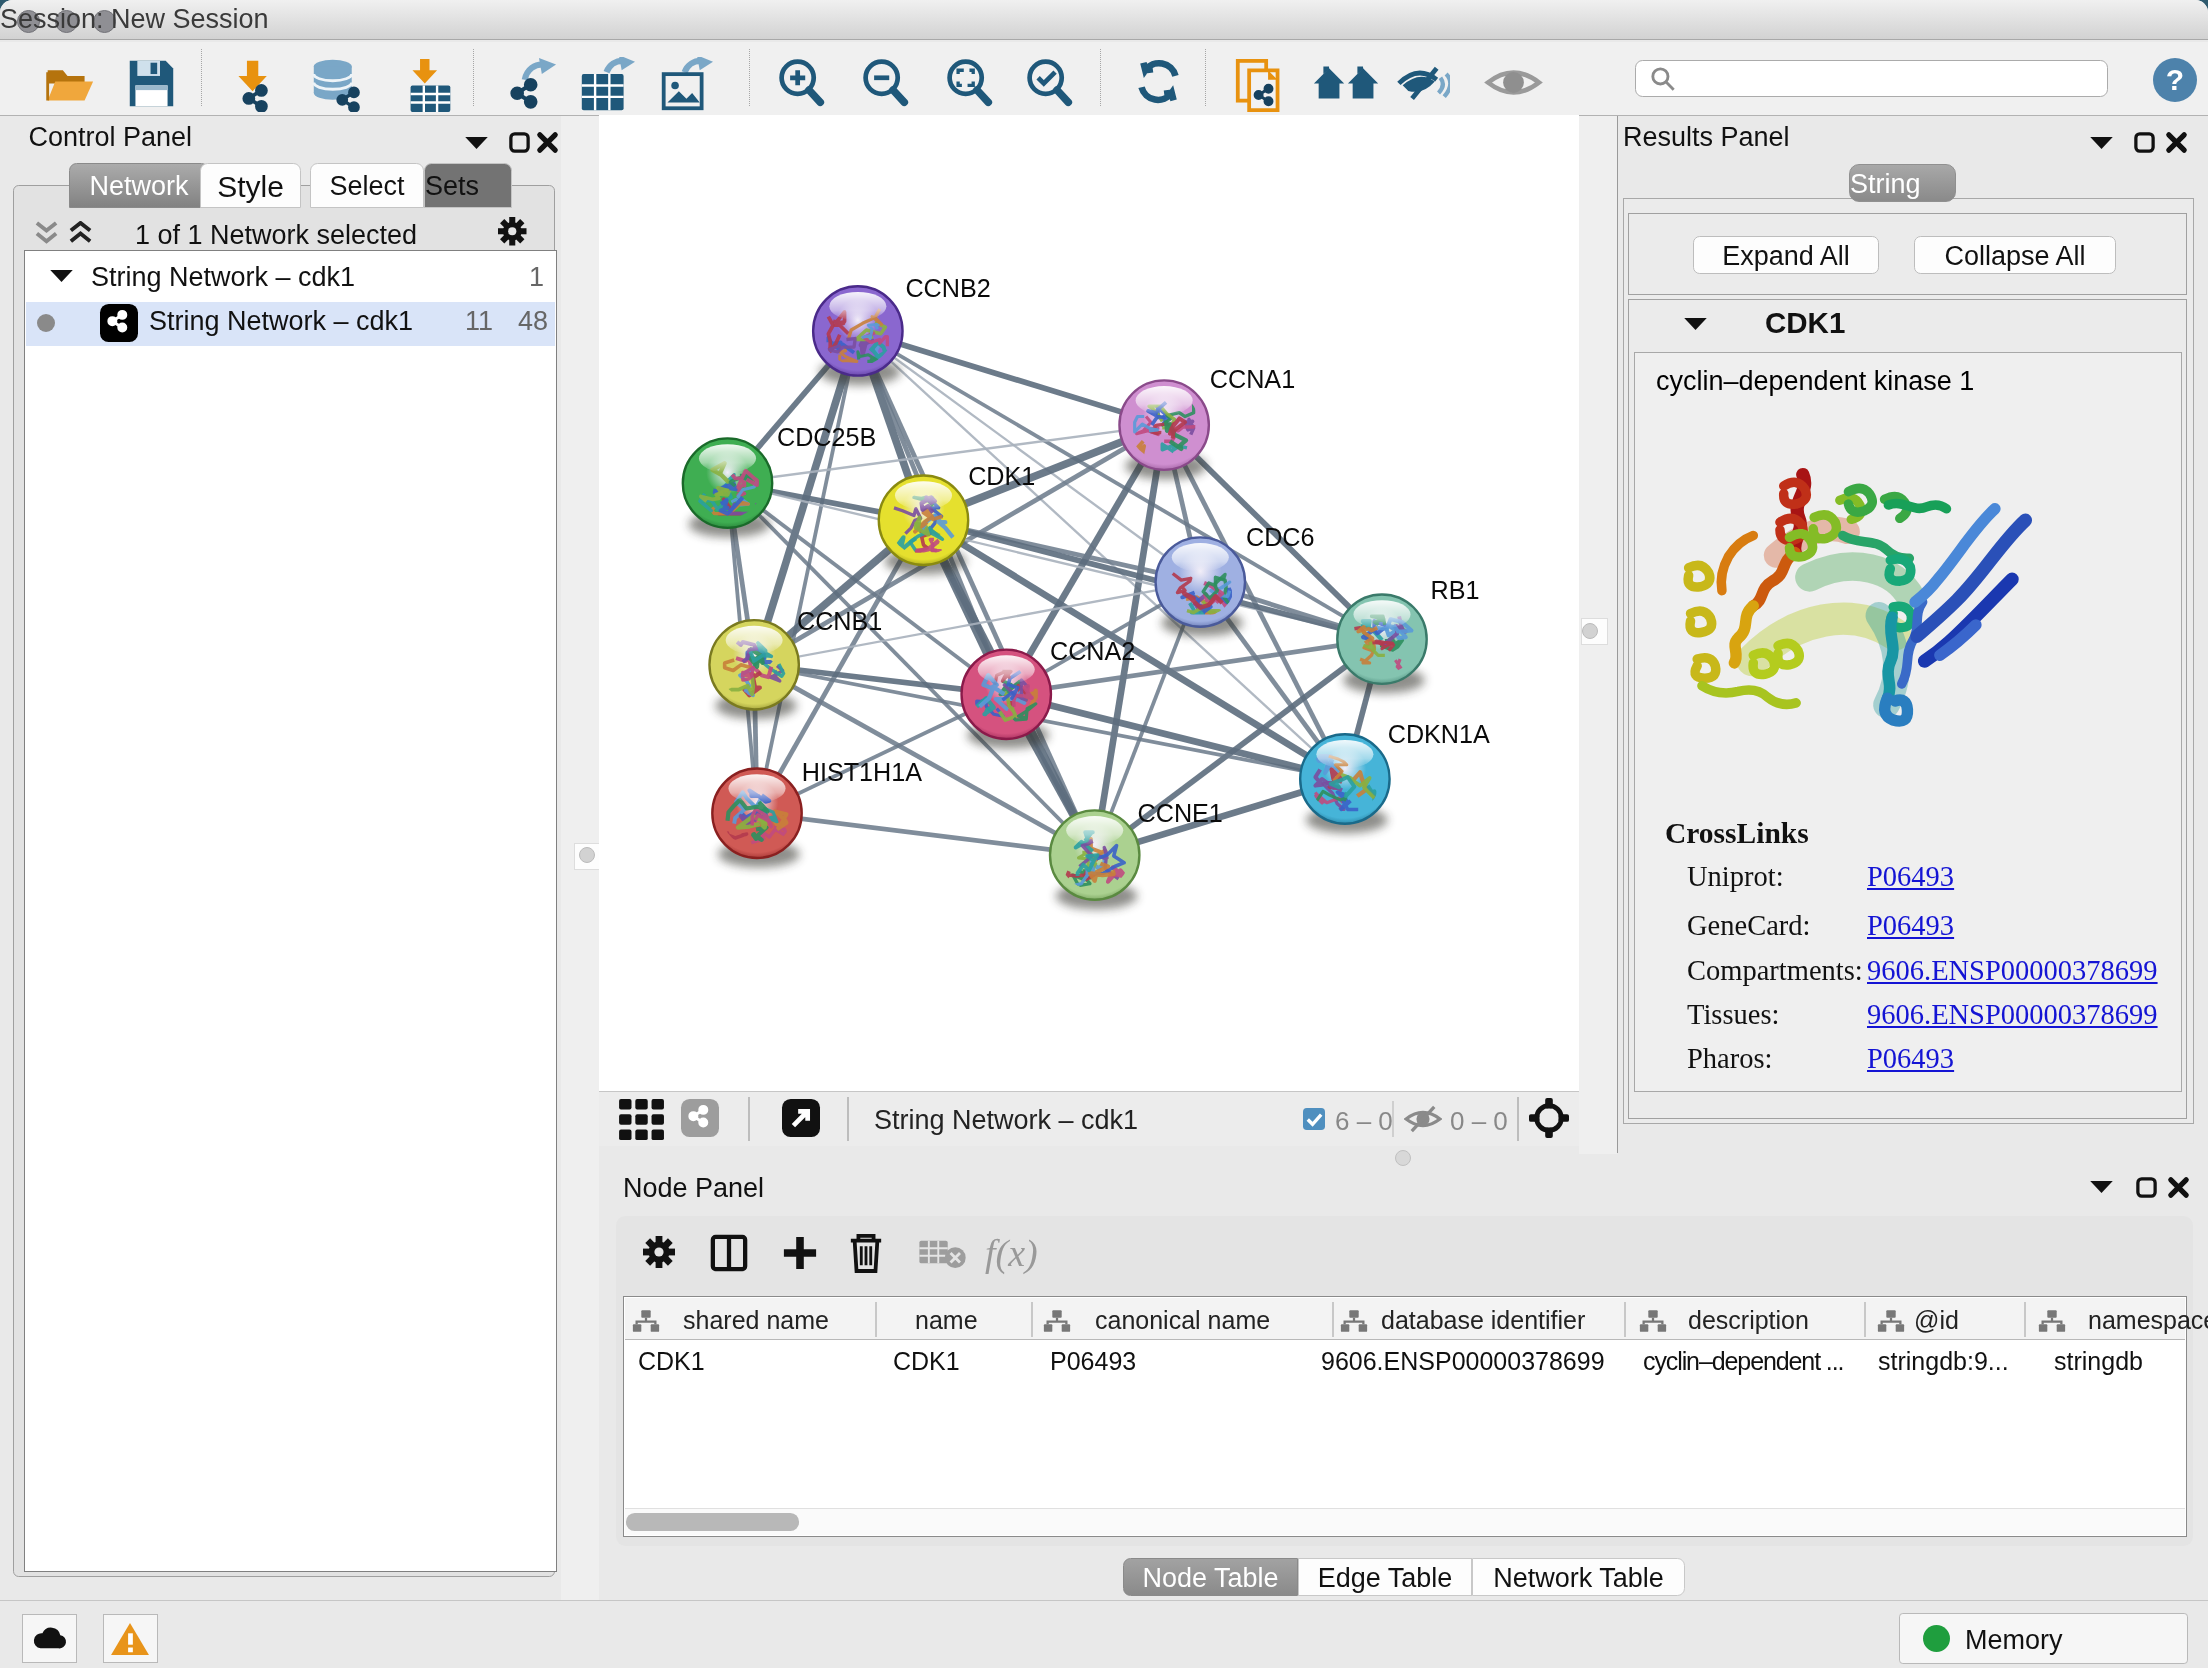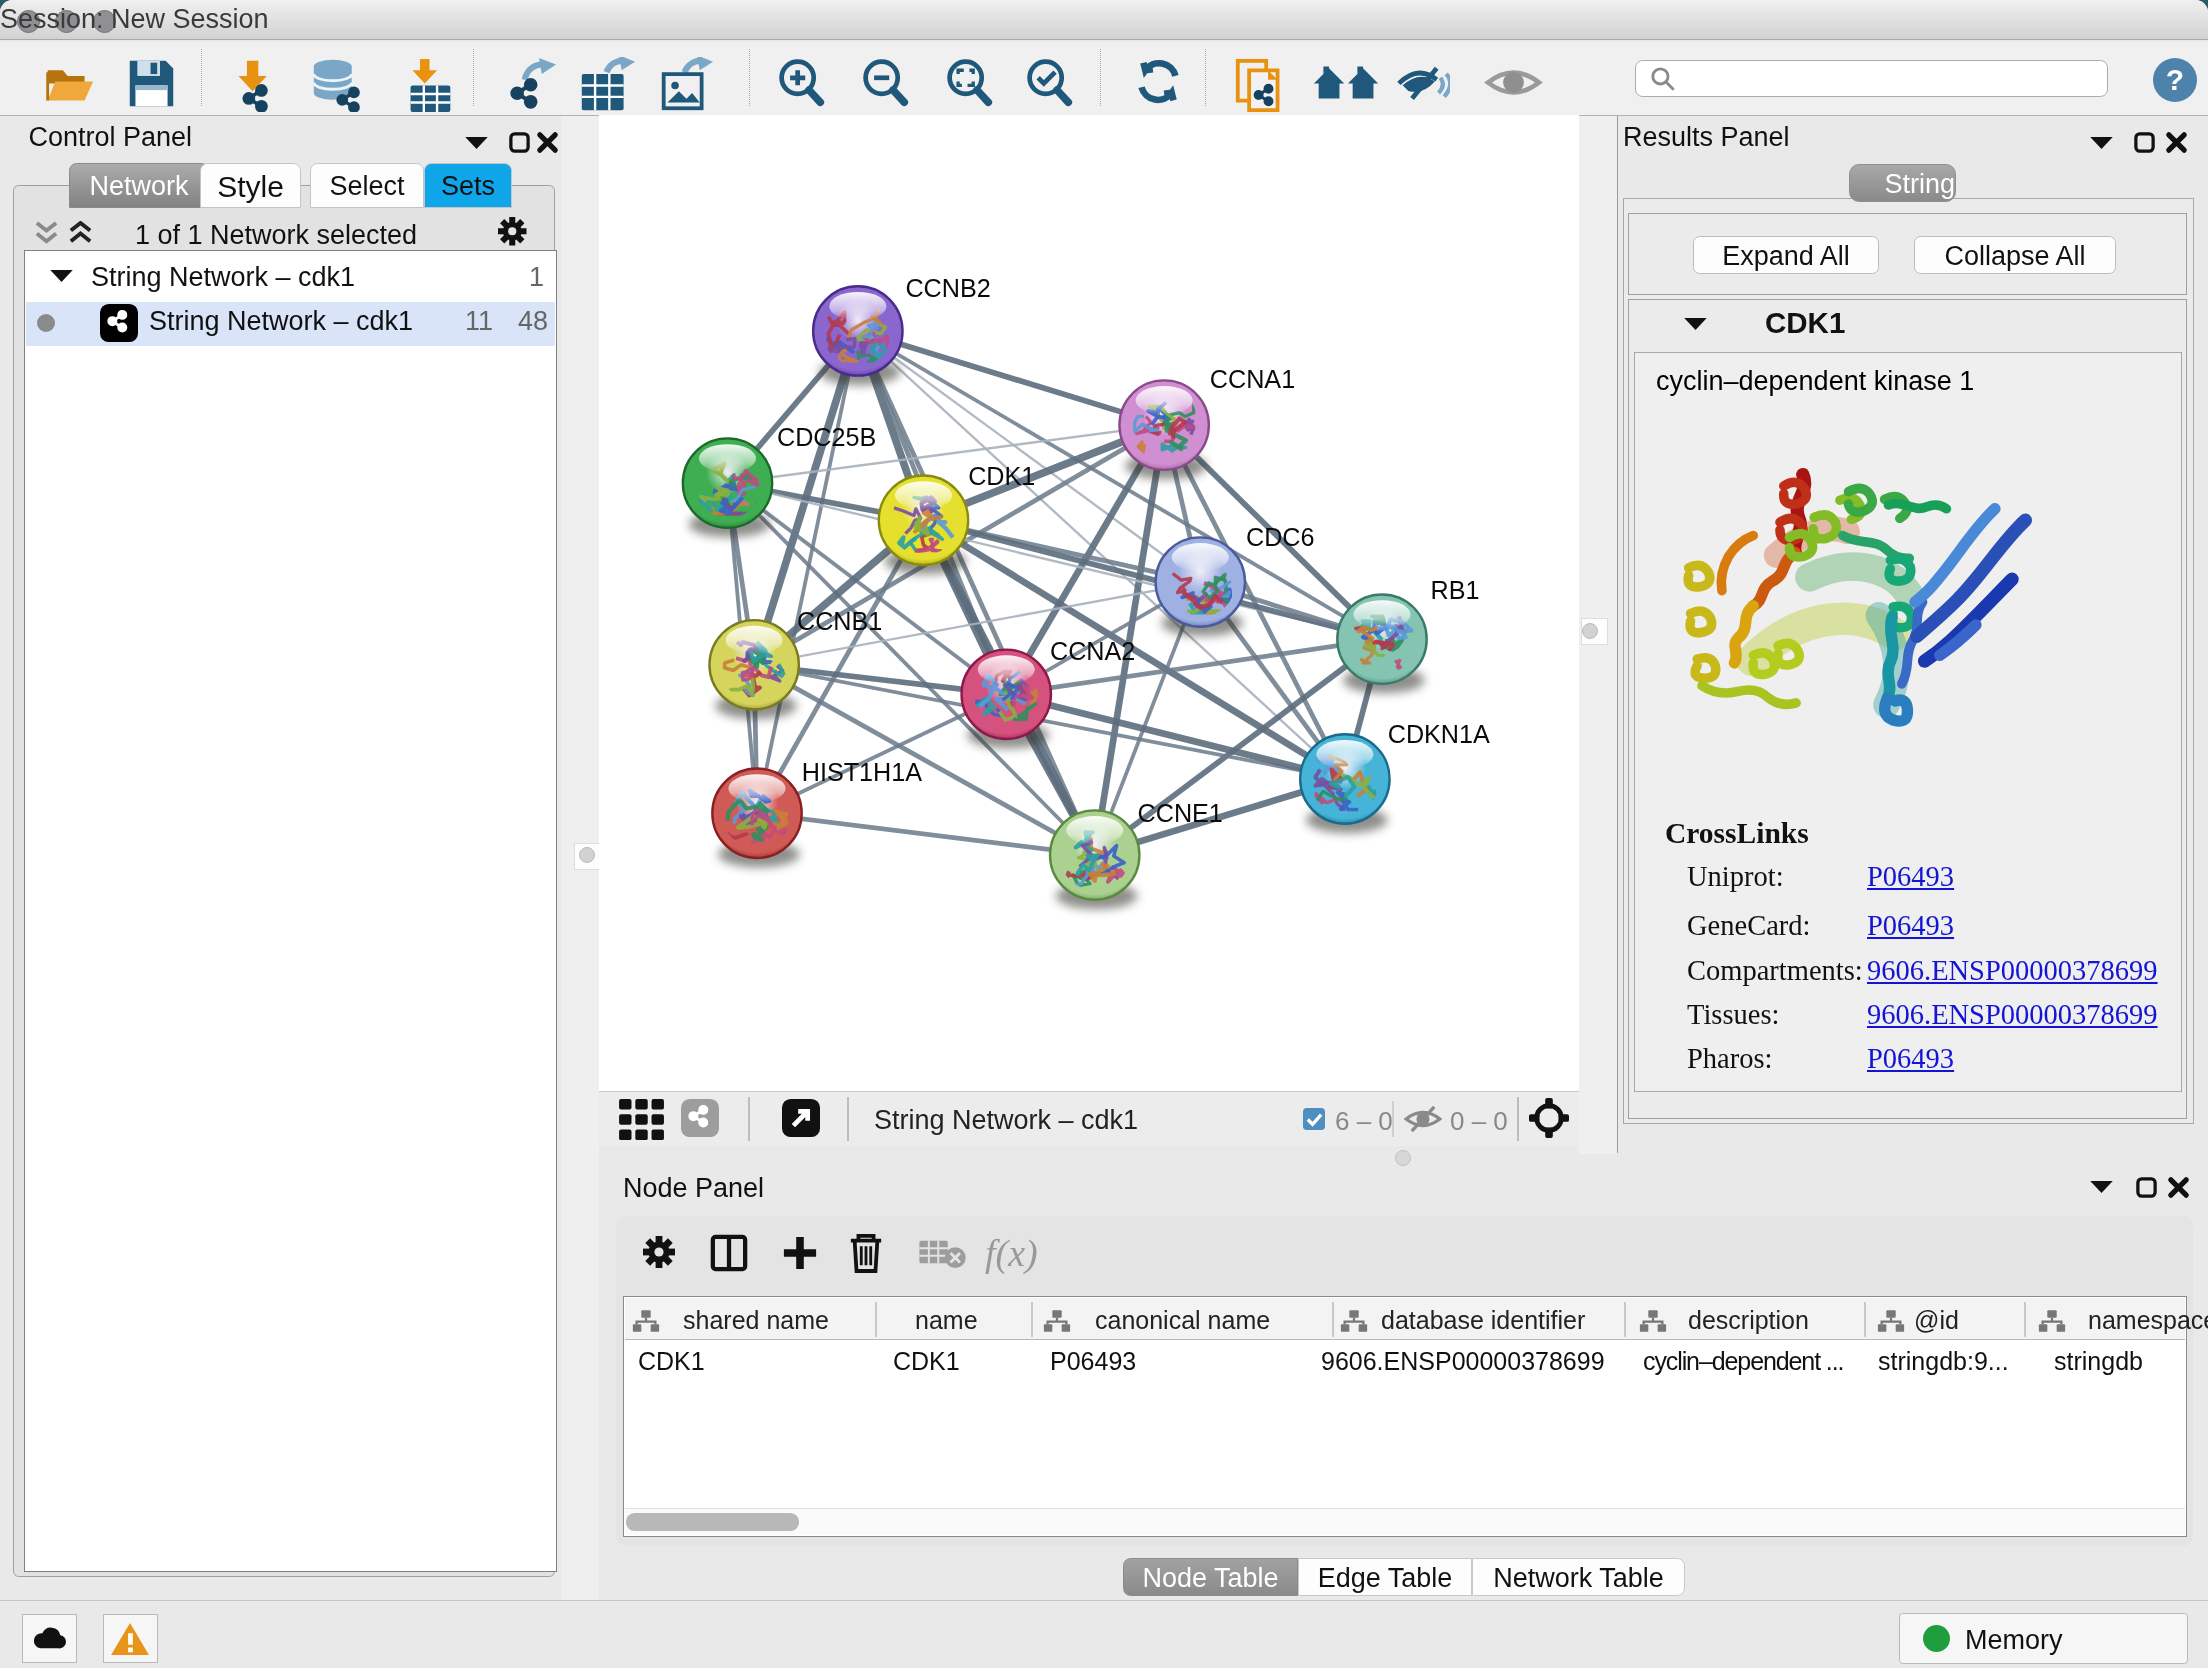--- a/index.html
+++ b/index.html
@@ -160,21 +160,21 @@
     <div class="abs" style="left:508px;top:131px"><svg width="23" height="23" viewBox="0 0 24 24">
         <rect x="3" y="3" width="18" height="18" rx="4" fill="none" stroke="#111" stroke-width="3.4"></rect>
       </svg></div>
     <div class="abs" style="left:536px;top:131px"><svg width="23" height="23" viewBox="0 0 24 24">
         <path d="M4,4 L20,20 M20,4 L4,20" stroke="#111" stroke-width="5.5" stroke-linecap="round"></path>
       </svg></div>
     <div class="abs" style="left:13.3px;top:185px;width:542px;height:1392px;border:1.9px solid #9f9f9f;border-radius:5.7px;background:#e2e2e2"></div>
     <div class="abs" style="left:69px;top:163px;width:140px;height:45px;background:linear-gradient(#ababab,#828282);color:#fff;border:1px solid #8a8a8a;border-radius:7.6px 7.6px 0 0;font-size:27px;text-align:center;line-height:45px">Network</div>
     <div class="abs" style="left:200px;top:163px;width:101px;height:45px;background:#fdfdfd;color:#111;border:1px solid #c4c4c4;border-radius:7.6px 7.6px 0 0;font-size:30px;text-align:center;line-height:45px">Style</div>
     <div class="abs" style="left:310px;top:163px;width:114px;height:45px;background:#fdfdfd;color:#111;border:1px solid #c4c4c4;border-radius:7.6px 7.6px 0 0;font-size:27px;text-align:center;line-height:45px">Select</div>
-    <div class="abs" style="left:424px;top:163px;width:88px;height:45px;background:#0ea5e9;color:#111;border:1px solid #c4c4c4;border-radius:7.6px 7.6px 0 0;font-size:27px;text-align:center;line-height:45px">Sets</div>
+    <div class="abs" style="left:424px;top:163px;width:88px;height:45px;background:#737373;color:#111;border:1px solid #c4c4c4;border-radius:7.6px 7.6px 0 0;font-size:27px;text-align:left;line-height:45px">Sets</div>
     <svg class="abs" style="left:34px;top:221px" width="25" height="25" viewBox="0 0 26 26">
       <g stroke="#8a8a8a" stroke-width="4" fill="none">
         <path d="M3,2 l10,8 10,-8 M3,13 l10,8 10,-8"></path>
       </g>
     </svg>
     <svg class="abs" style="left:67px;top:221px" width="27" height="25" viewBox="0 0 26 26">
       <g stroke="#222" stroke-width="4" fill="none">
         <path d="M3,10 l10,-8 10,8 M3,21 l10,-8 10,8"></path>
       </g>
     </svg>
@@ -642,21 +642,21 @@
     <div class="abs" style="left:2089px;top:135px"><svg width="25" height="15" viewBox="0 0 26 16">
         <path d="M1,2 h24 l-12,13 z" fill="#111"></path>
       </svg></div>
     <div class="abs" style="left:2133px;top:131px"><svg width="23" height="23" viewBox="0 0 24 24">
         <rect x="3" y="3" width="18" height="18" rx="4" fill="none" stroke="#111" stroke-width="3.4"></rect>
       </svg></div>
     <div class="abs" style="left:2165px;top:131px"><svg width="23" height="23" viewBox="0 0 24 24">
         <path d="M4,4 L20,20 M20,4 L4,20" stroke="#111" stroke-width="5.5" stroke-linecap="round"></path>
       </svg></div>
     <div class="abs" style="left:1623px;top:198px;width:571px;height:926px;border:1.9px solid #a8a8a8;background:#ebebeb"></div>
-    <div class="abs" style="left:1849px;top:164px;width:107px;height:38px;background:linear-gradient(#a8a8a8,#8a8a8a);border:1px solid #909090;border-radius:10px;color:#fff;font-size:27px;text-align:right;line-height:38px">String</div>
+    <div class="abs" style="left:1849px;top:164px;width:107px;height:38px;background:linear-gradient(#a8a8a8,#8a8a8a);border:1px solid #909090;border-radius:10px;color:#fff;font-size:27px;text-align:left;line-height:38px">String</div>
     <div class="abs" style="left:1628px;top:213px;width:559px;height:82px;border:1.9px solid #a0a0a0;background:#ebebeb"></div>
     <div class="abs" style="left:1693px;top:236px;width:186px;height:38px;background:#fdfdfd;border:1.4px solid #bdbdbd;border-radius:6.7px;font-size:27px;color:#111;text-align:center;line-height:38px">Expand All</div>
     <div class="abs" style="left:1914px;top:236px;width:202px;height:38px;background:#fdfdfd;border:1.4px solid #bdbdbd;border-radius:6.7px;font-size:27px;color:#111;text-align:center;line-height:38px">Collapse All</div>
     <div class="abs" style="left:1628px;top:299px;width:559px;height:820px;border:1.9px solid #a0a0a0;background:#ebebeb"></div>
     <div class="abs" style="left:1683px;top:316px"><svg width="25" height="15" viewBox="0 0 26 16">
         <path d="M1,2 h24 l-12,13 z" fill="#111"></path>
       </svg></div>
     <div class="abs" style="left:1765px;top:306px;font-size:29.5px;font-weight:bold;color:#111">CDK1</div>
     <div class="abs" style="left:1634px;top:352px;width:548px;height:740px;border:1.9px solid #a8a8a8;background:#efefef;overflow:hidden">
       <div class="abs" style="left:21px;top:13.3px;font-size:27px;color:#000000">cyclin–dependent kinase 1</div>

